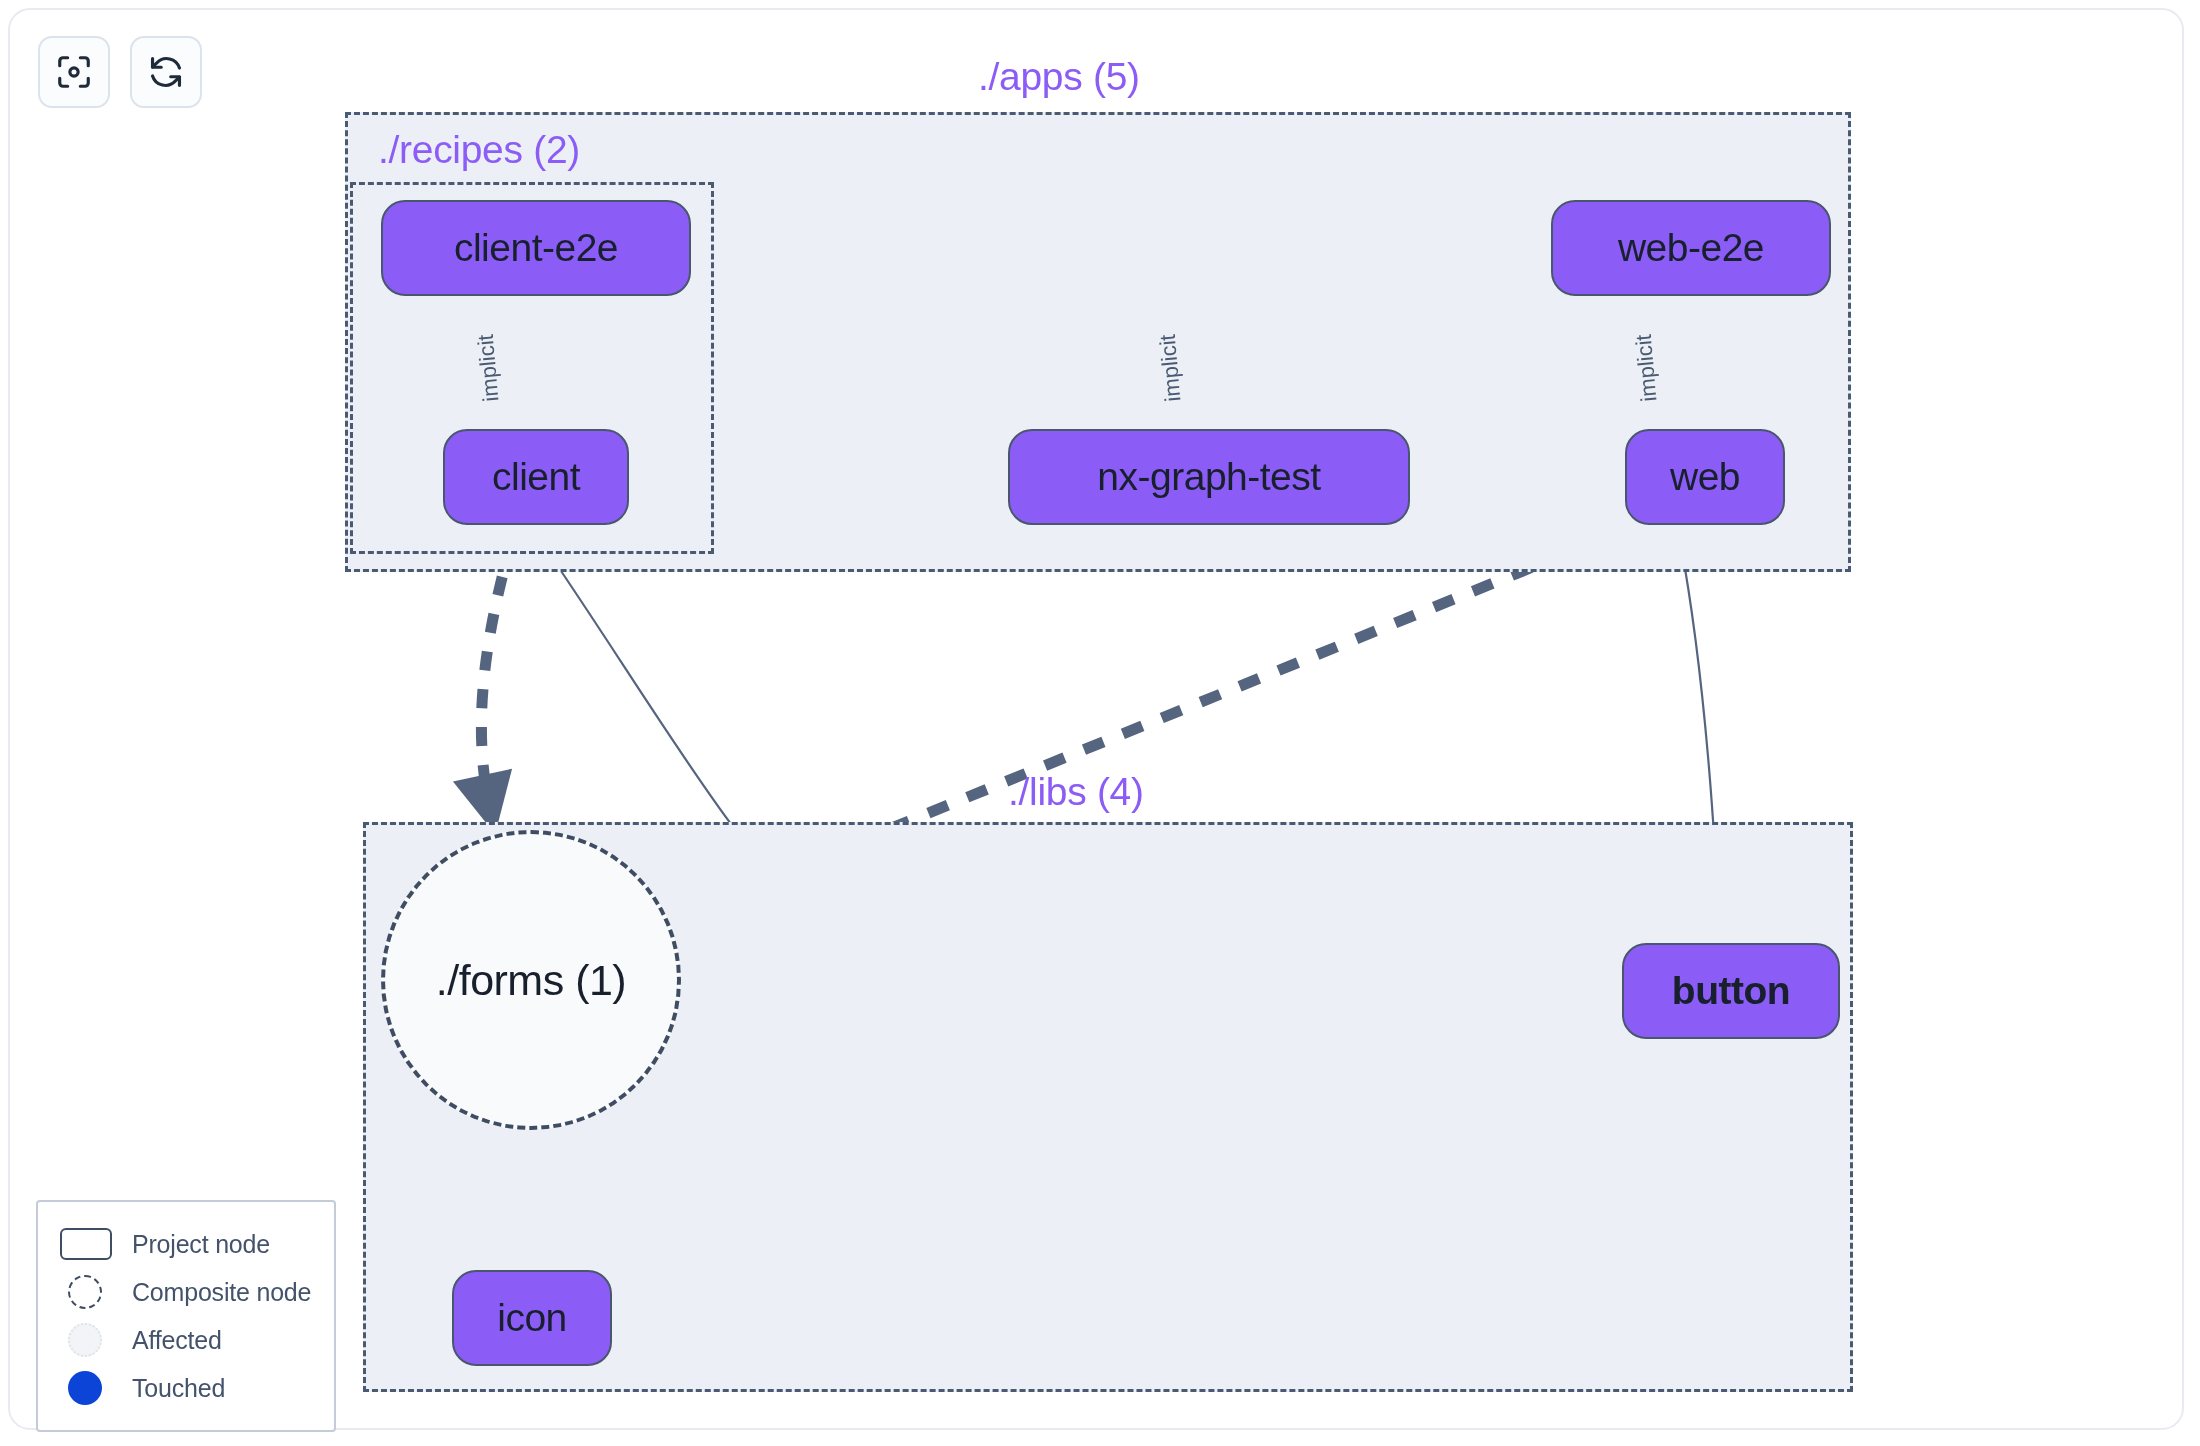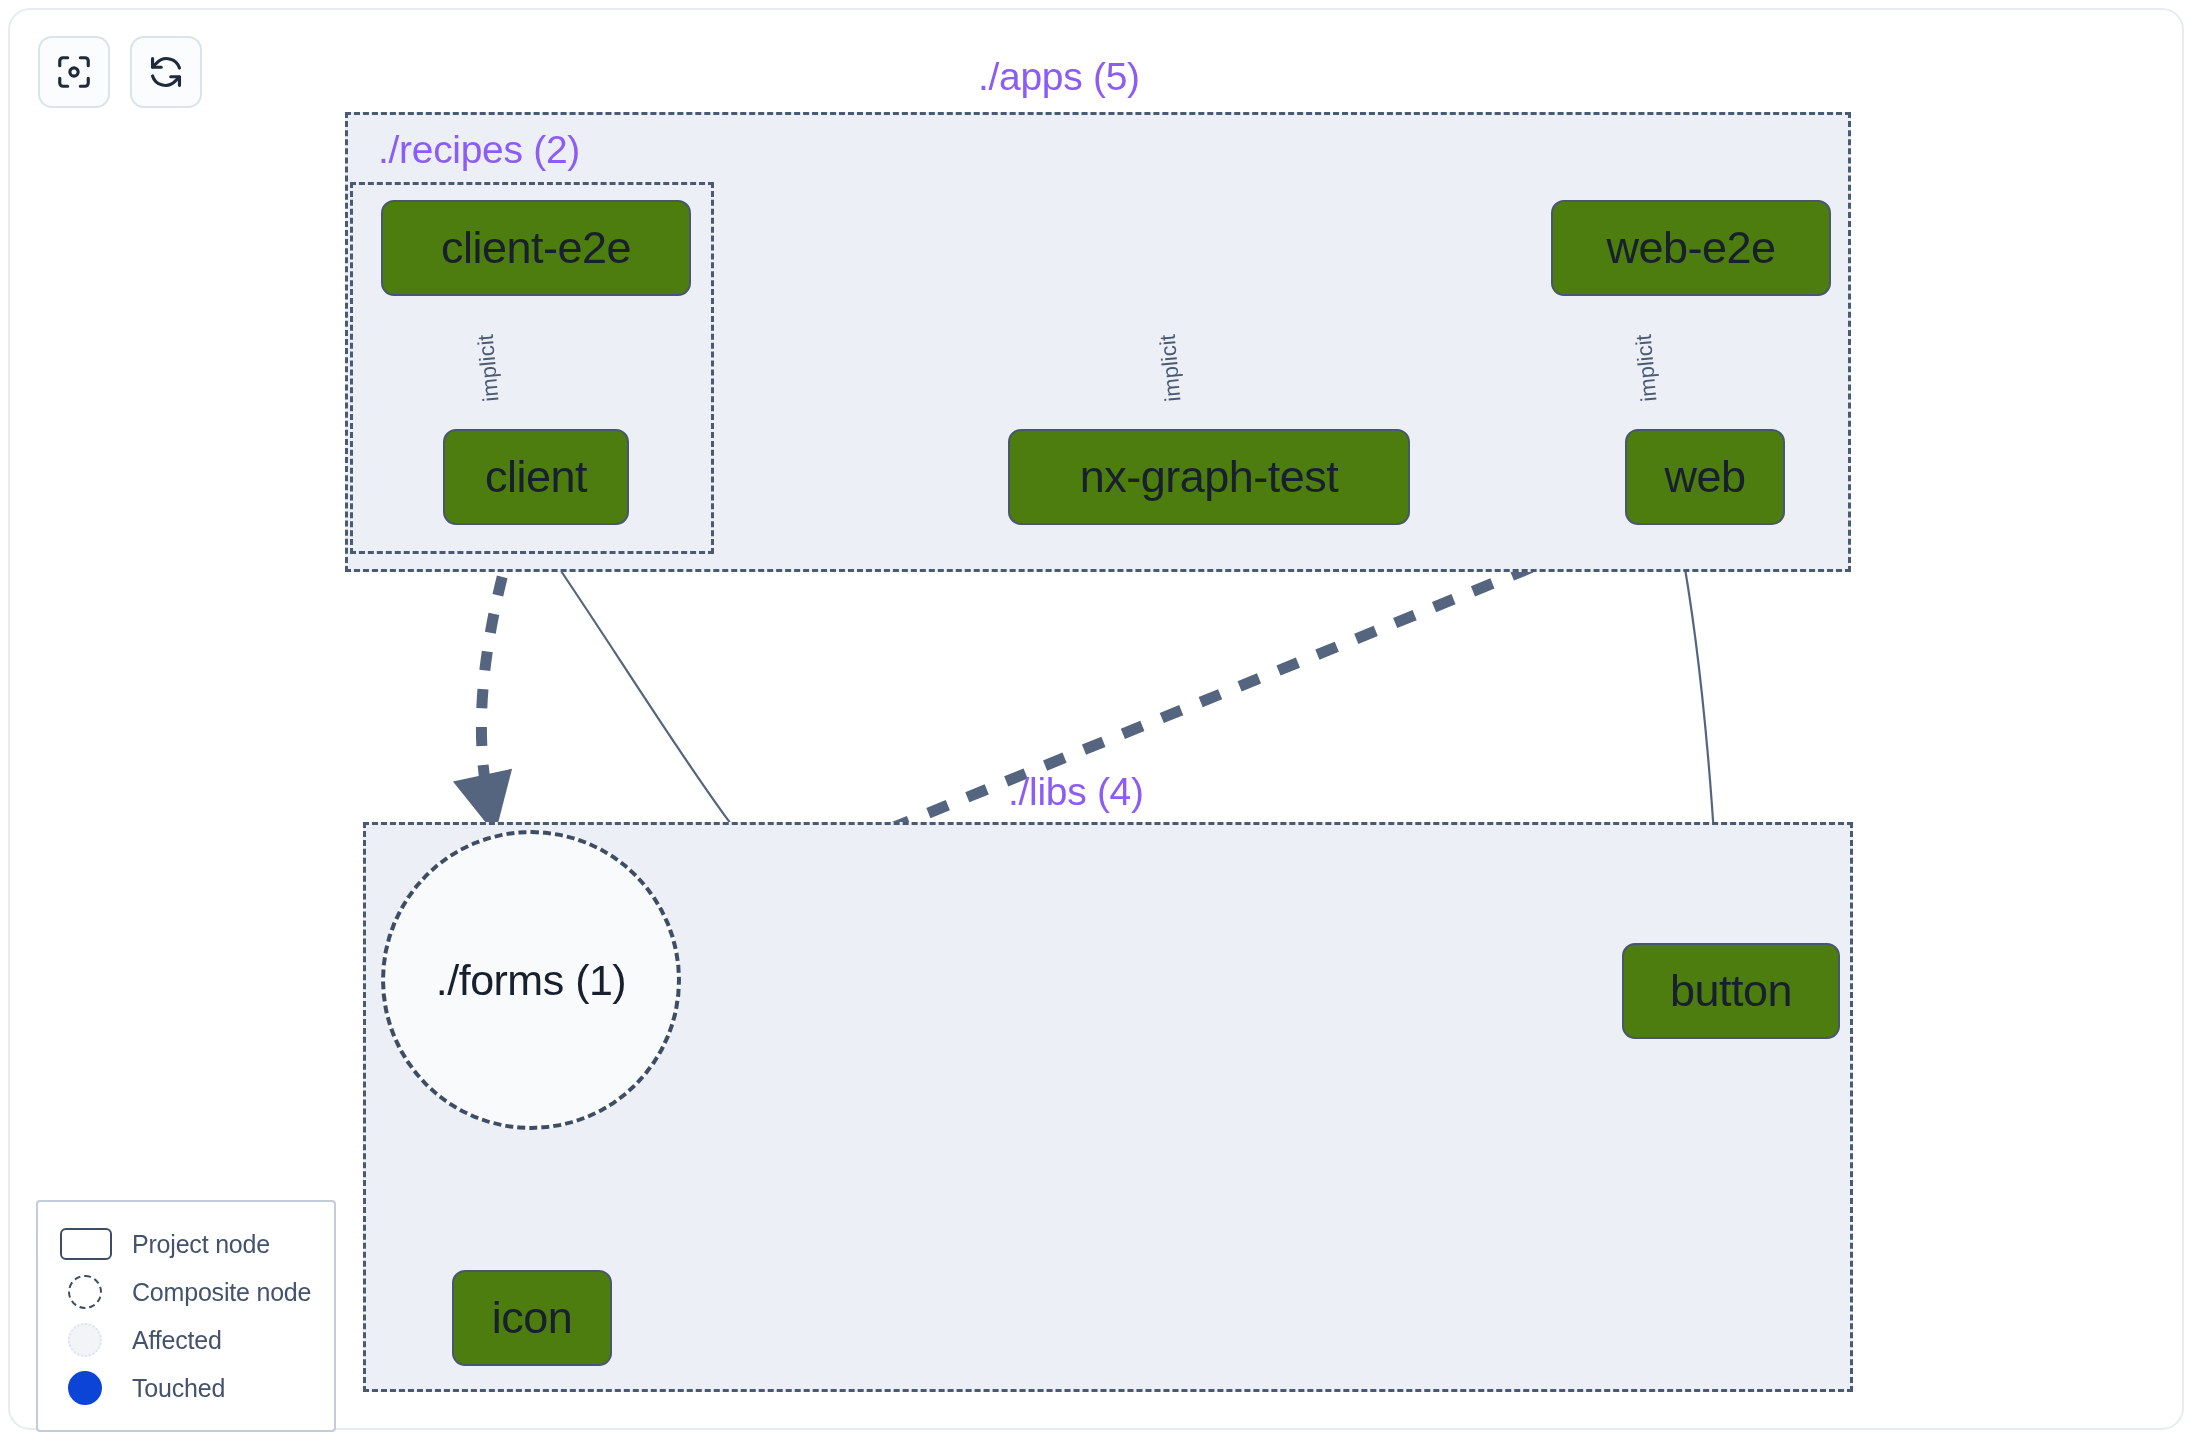--- a/index.html
+++ b/index.html
@@ -77,28 +77,28 @@
     font-size: 39px;
     letter-spacing: -0.3px;
     white-space: nowrap;
     z-index: 14;
   }
 
   
   .node {
     position: absolute;
     box-sizing: border-box;
-    background: #4d7c0f;
+    background: #8b5cf6;
     border: 2.5px solid #48576d;
-    border-radius: 13px;
+    border-radius: 24px;
     display: flex;
     align-items: center;
     justify-content: center;
     color: #18202e;
-    font-size: 45px;
+    font-size: 39px;
     letter-spacing: -0.5px;
     white-space: nowrap;
     z-index: 20;
     cursor: pointer;
   }
   .node.composite {
     border-radius: 50%;
     border: 4px dashed #3f4d63;
     background: #f9fafc;
     font-size: 43px;
@@ -273,21 +273,21 @@
 
   <div class="node" style="left:1625px; top:429px; width:160px; height:96px;">
     <span>web</span>
   </div>
 
   <div class="node composite" style="left:381px; top:830px; width:300px; height:300px;">
     <span>./forms (1)</span>
   </div>
 
 
-  <div class="node" style="left:1622px; top:943px; width:218px; height:96px;">
+  <div class="node" style="left:1622px; top:943px; width:218px; height:96px;font-weight:bold;">
     <span>button</span>
   </div>
 
   <div class="node" style="left:452px; top:1270px; width:160px; height:96px;">
     <span>icon</span>
   </div>
 
   <div class="legend">
     <div class="legend-row">
       <span class="legend-swatch">

